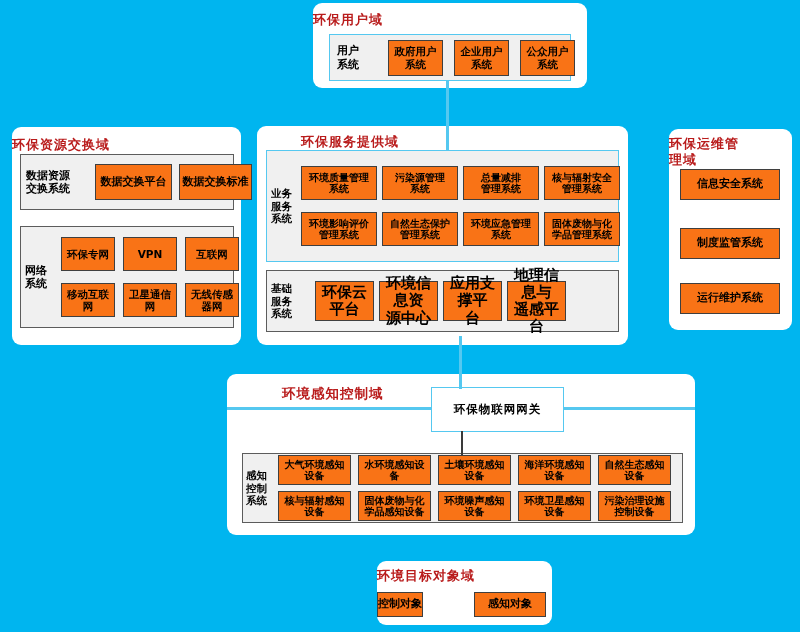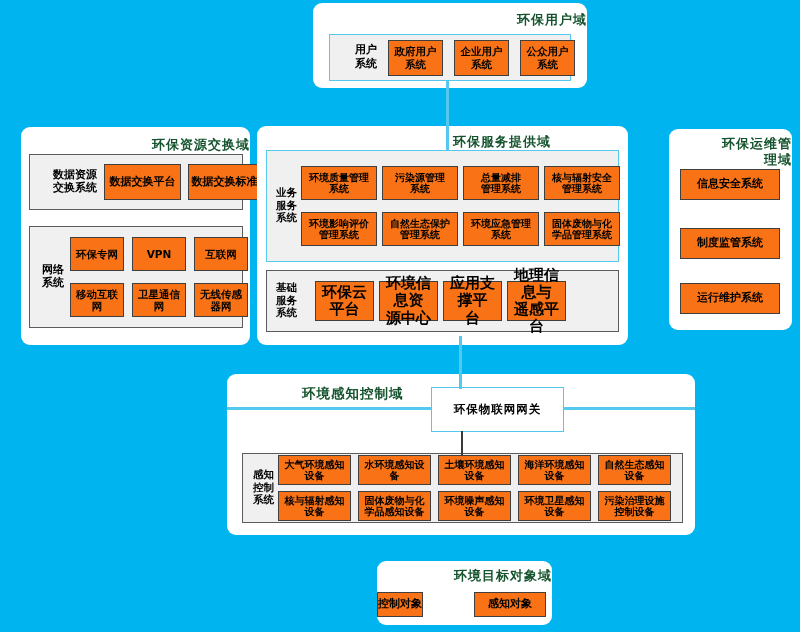--- a/index.html
+++ b/index.html
@@ -1,45 +1,45 @@
 <!DOCTYPE html>
 <html><head>
 <meta charset="utf-8">
 <style>
   * { box-sizing: border-box; margin: 0; padding: 0; }
   html,body { width:800px; height:632px; }
   body { font-family: "DejaVu Sans", "Liberation Sans", sans-serif; }
   .stage { position:relative; width:800px; height:632px; background:#00B5EF; overflow:hidden; }
 
   .domain { position:absolute; background:#ffffff; border-radius:9px; z-index:1; }
-  .dtitle { font-weight:bold; color:#14532d; text-align:right; white-space:pre-line; line-height:1.25; font-size:13px; letter-spacing:1px;padding-left:20px; }
+  .dtitle { font-weight:bold; color:#b91c1c; text-align:left; white-space:pre-line; line-height:1.25; font-size:13px; letter-spacing:1px; }
 
   .panel { position:absolute; background:#f0f0f0; border:1.5px solid #5c5c5c; display:flex; align-items:center; }
   .panel.cyan { border:1.6px solid #55C8F0; }
 
-  .glabel { font-weight:bold; color:#000; text-align:right; white-space:pre-line; line-height:1.2; flex:none;font-family:Liberation Mono, monospace; }
+  .glabel { font-weight:bold; color:#000; text-align:left; white-space:pre-line; line-height:1.2; flex:none; }
 
   .sys { background:#f97316; border:1.4px solid #3f3f3f; display:flex; align-items:center; justify-content:center;
          text-align:center; font-weight:bold; color:#000; white-space:pre-line; line-height:1.15; flex:none; }
 
   .grid { display:grid; align-items:center; }
 
   .vline, .hline { position:absolute; background:#55C8F0; z-index:10; }
   .vline.dark { background:#3a3a3a; }
   .hline.inner { z-index:0; }
 
   
   #d-user { left:313px; top:3px; width:274px; height:85px; }
   #d-user .dtitle { padding-top:9px; }
   #d-user .panel { left:16px; top:31px; width:242px; height:47px; padding:0 7px; gap:11px; }
   #d-user .glabel { width:40px; font-size:11px; }
   #d-user .sys { width:55px; height:36px; font-size:10.5px; }
 
   
-  #d-exchange { left:21px; top:127px; width:229px; height:218px; }
+  #d-exchange { left:12px; top:127px; width:229px; height:218px; }
   #d-exchange .dtitle { padding-top:10px; }
   #p-dataex { left:8px; top:27px; width:214px; height:56px; padding:0 5px; gap:7px; }
   #p-dataex .glabel { width:62px; font-size:11px; }
   #p-dataex .sys { height:36px; font-size:11px; }
   #p-dataex .sys:nth-of-type(2) { width:77px; }
   #p-dataex .sys:nth-of-type(3) { width:73px; }
   #p-network { left:8px; top:99px; width:214px; height:102px; padding:0 4px; gap:6px; }
   #p-network .glabel { width:30px; font-size:11px; }
   #p-network .grid { grid-template-columns:repeat(3,54px); gap:12px 8px; }
   #p-network .sys { width:54px; height:34px; font-size:10.5px; }

